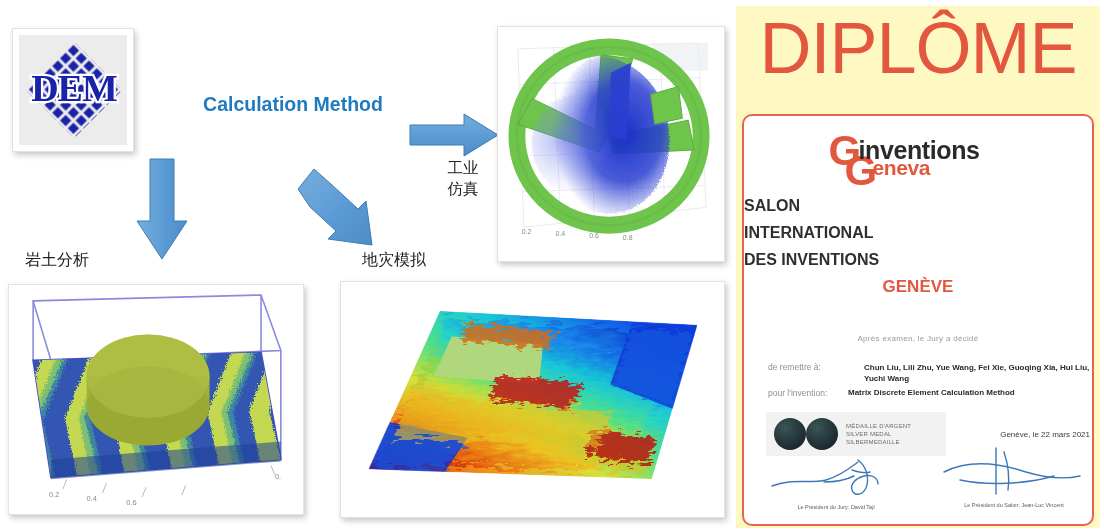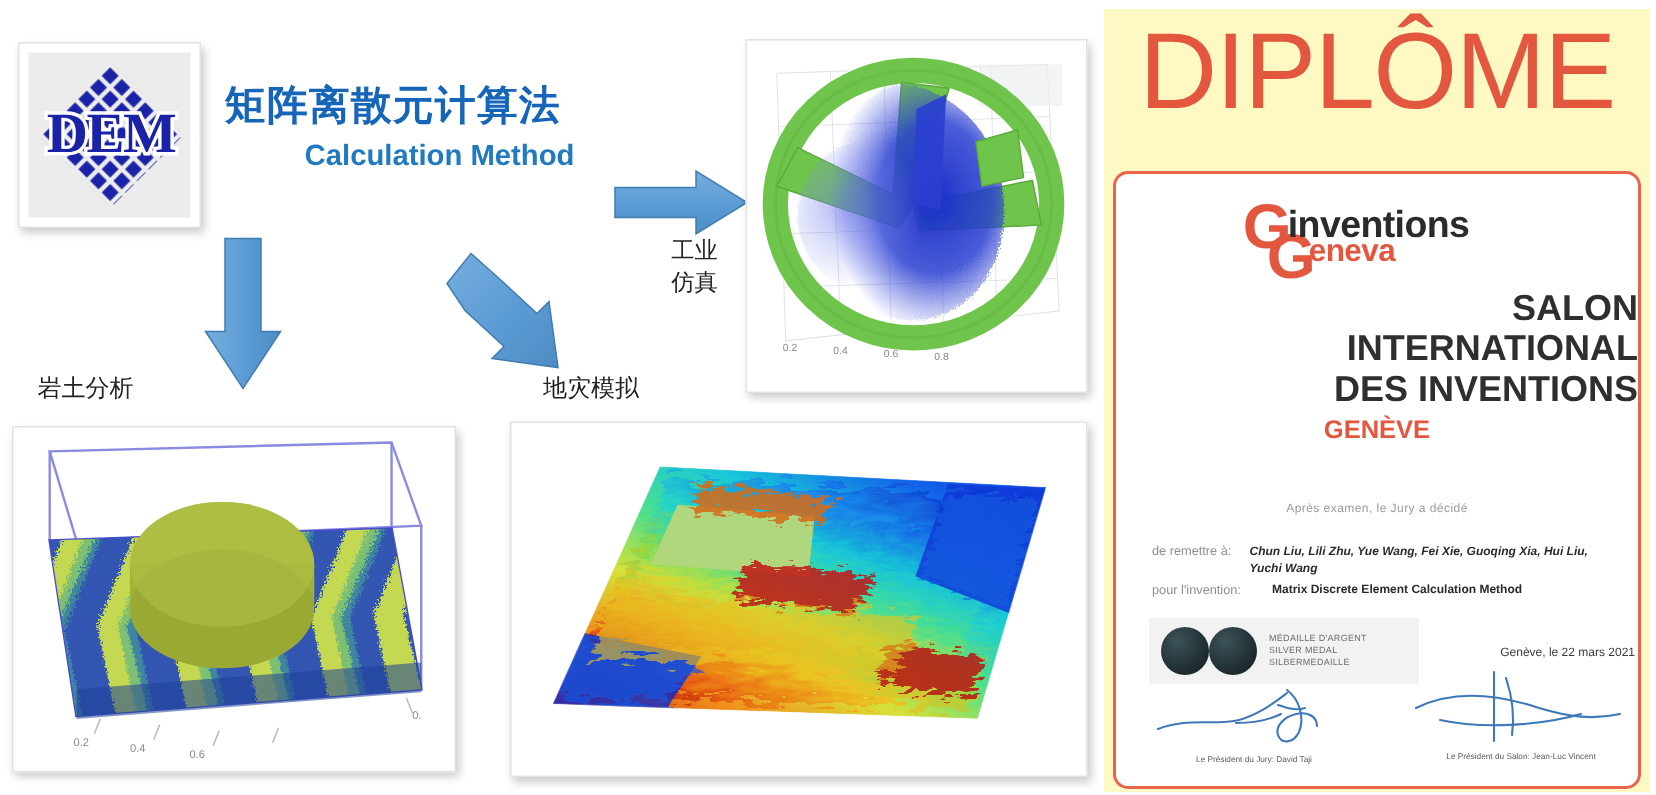--- a/index.html
+++ b/index.html
@@ -93,36 +93,36 @@
   .gl-g2{left:34px;top:18px;}
   .gl-inv{
     position:absolute;left:48px;top:4px;
     font-size:25px;font-weight:bold;color:#2b2b2b;letter-spacing:-0.4px;
   }
   .gl-gen{
     position:absolute;left:62px;top:24px;
     font-size:21px;font-weight:bold;color:#e3573f;letter-spacing:-0.4px;
   }
   .salon{
-    position:absolute;left:0;top:76px;width:100%;text-align:right;
-    font-size:24px;font-weight:bold;color:#2f2f2f;line-height:27px;
+    position:absolute;left:0;top:76px;width:100%;text-align:left;
+    font-size:16px;font-weight:bold;color:#2f2f2f;line-height:27px;
     letter-spacing:0px;
   }
   .geneve{
     position:absolute;left:0;top:161px;width:100%;text-align:center;
     font-size:17px;font-weight:bold;color:#e3573f;
   }
   .apres{
     position:absolute;left:0;top:218px;width:100%;text-align:center;
     font-size:8px;color:#9a9a9a;letter-spacing:.3px;
   }
   .row{position:absolute;font-size:8px;color:#3a3a3a;}
   .row-lbl{position:absolute;font-size:8.5px;color:#8e8e8e;}
   .r1-lbl{left:24px;top:246px;}
-  .r1-val{left:89px;top:246px;width:230px;line-height:11px;font-weight:bold;color:#2a2a2a;font-style:italic;}
+  .r1-val{left:120px;top:246px;width:230px;line-height:11px;font-weight:bold;color:#2a2a2a;}
   .r2-lbl{left:24px;top:272px;}
   .r2-val{left:104px;top:272px;width:230px;font-weight:bold;color:#2a2a2a;}
   .medal-box{
     position:absolute;left:22px;top:296px;width:180px;height:44px;
     background:#f2f2f2;
   }
   .medal-c1,.medal-c2{
     position:absolute;top:6px;width:32px;height:32px;border-radius:50%;
     background:radial-gradient(circle at 35% 30%, #3b5358 0%, #1d2b2f 70%, #10181b 100%);
   }
@@ -165,21 +165,20 @@
         </g>
         <polygon points="55,6 104,55 55,104 6,55" fill="none" stroke="#ececec" stroke-width="1"></polygon>
 
         <g>
           <text x="55" y="66" text-anchor="middle" font-family="Liberation Serif, serif" font-size="38" font-weight="bold" fill="#1a23a8" stroke="#ffffff" stroke-width="4.5" paint-order="stroke" letter-spacing="-1">DEM</text>
         </g>
       </svg>
     </div>
   </div>
 
-  <div class="abs title-cn">矩阵离散元计算法</div>
   <div class="abs title-en">
     <div>Calculation Method</div>
   </div>
 
   <div class="abs" style="left:408px;top:112px;width:92px;height:46px;">
     <svg class="arrow-svg" width="92" height="46" viewBox="0 0 92 46">
       <defs>
         <linearGradient id="agrad" x1="0" y1="0" x2="0" y2="1">
           <stop offset="0%" stop-color="#76aedd"></stop>
           <stop offset="55%" stop-color="#5b9bd5"></stop>

